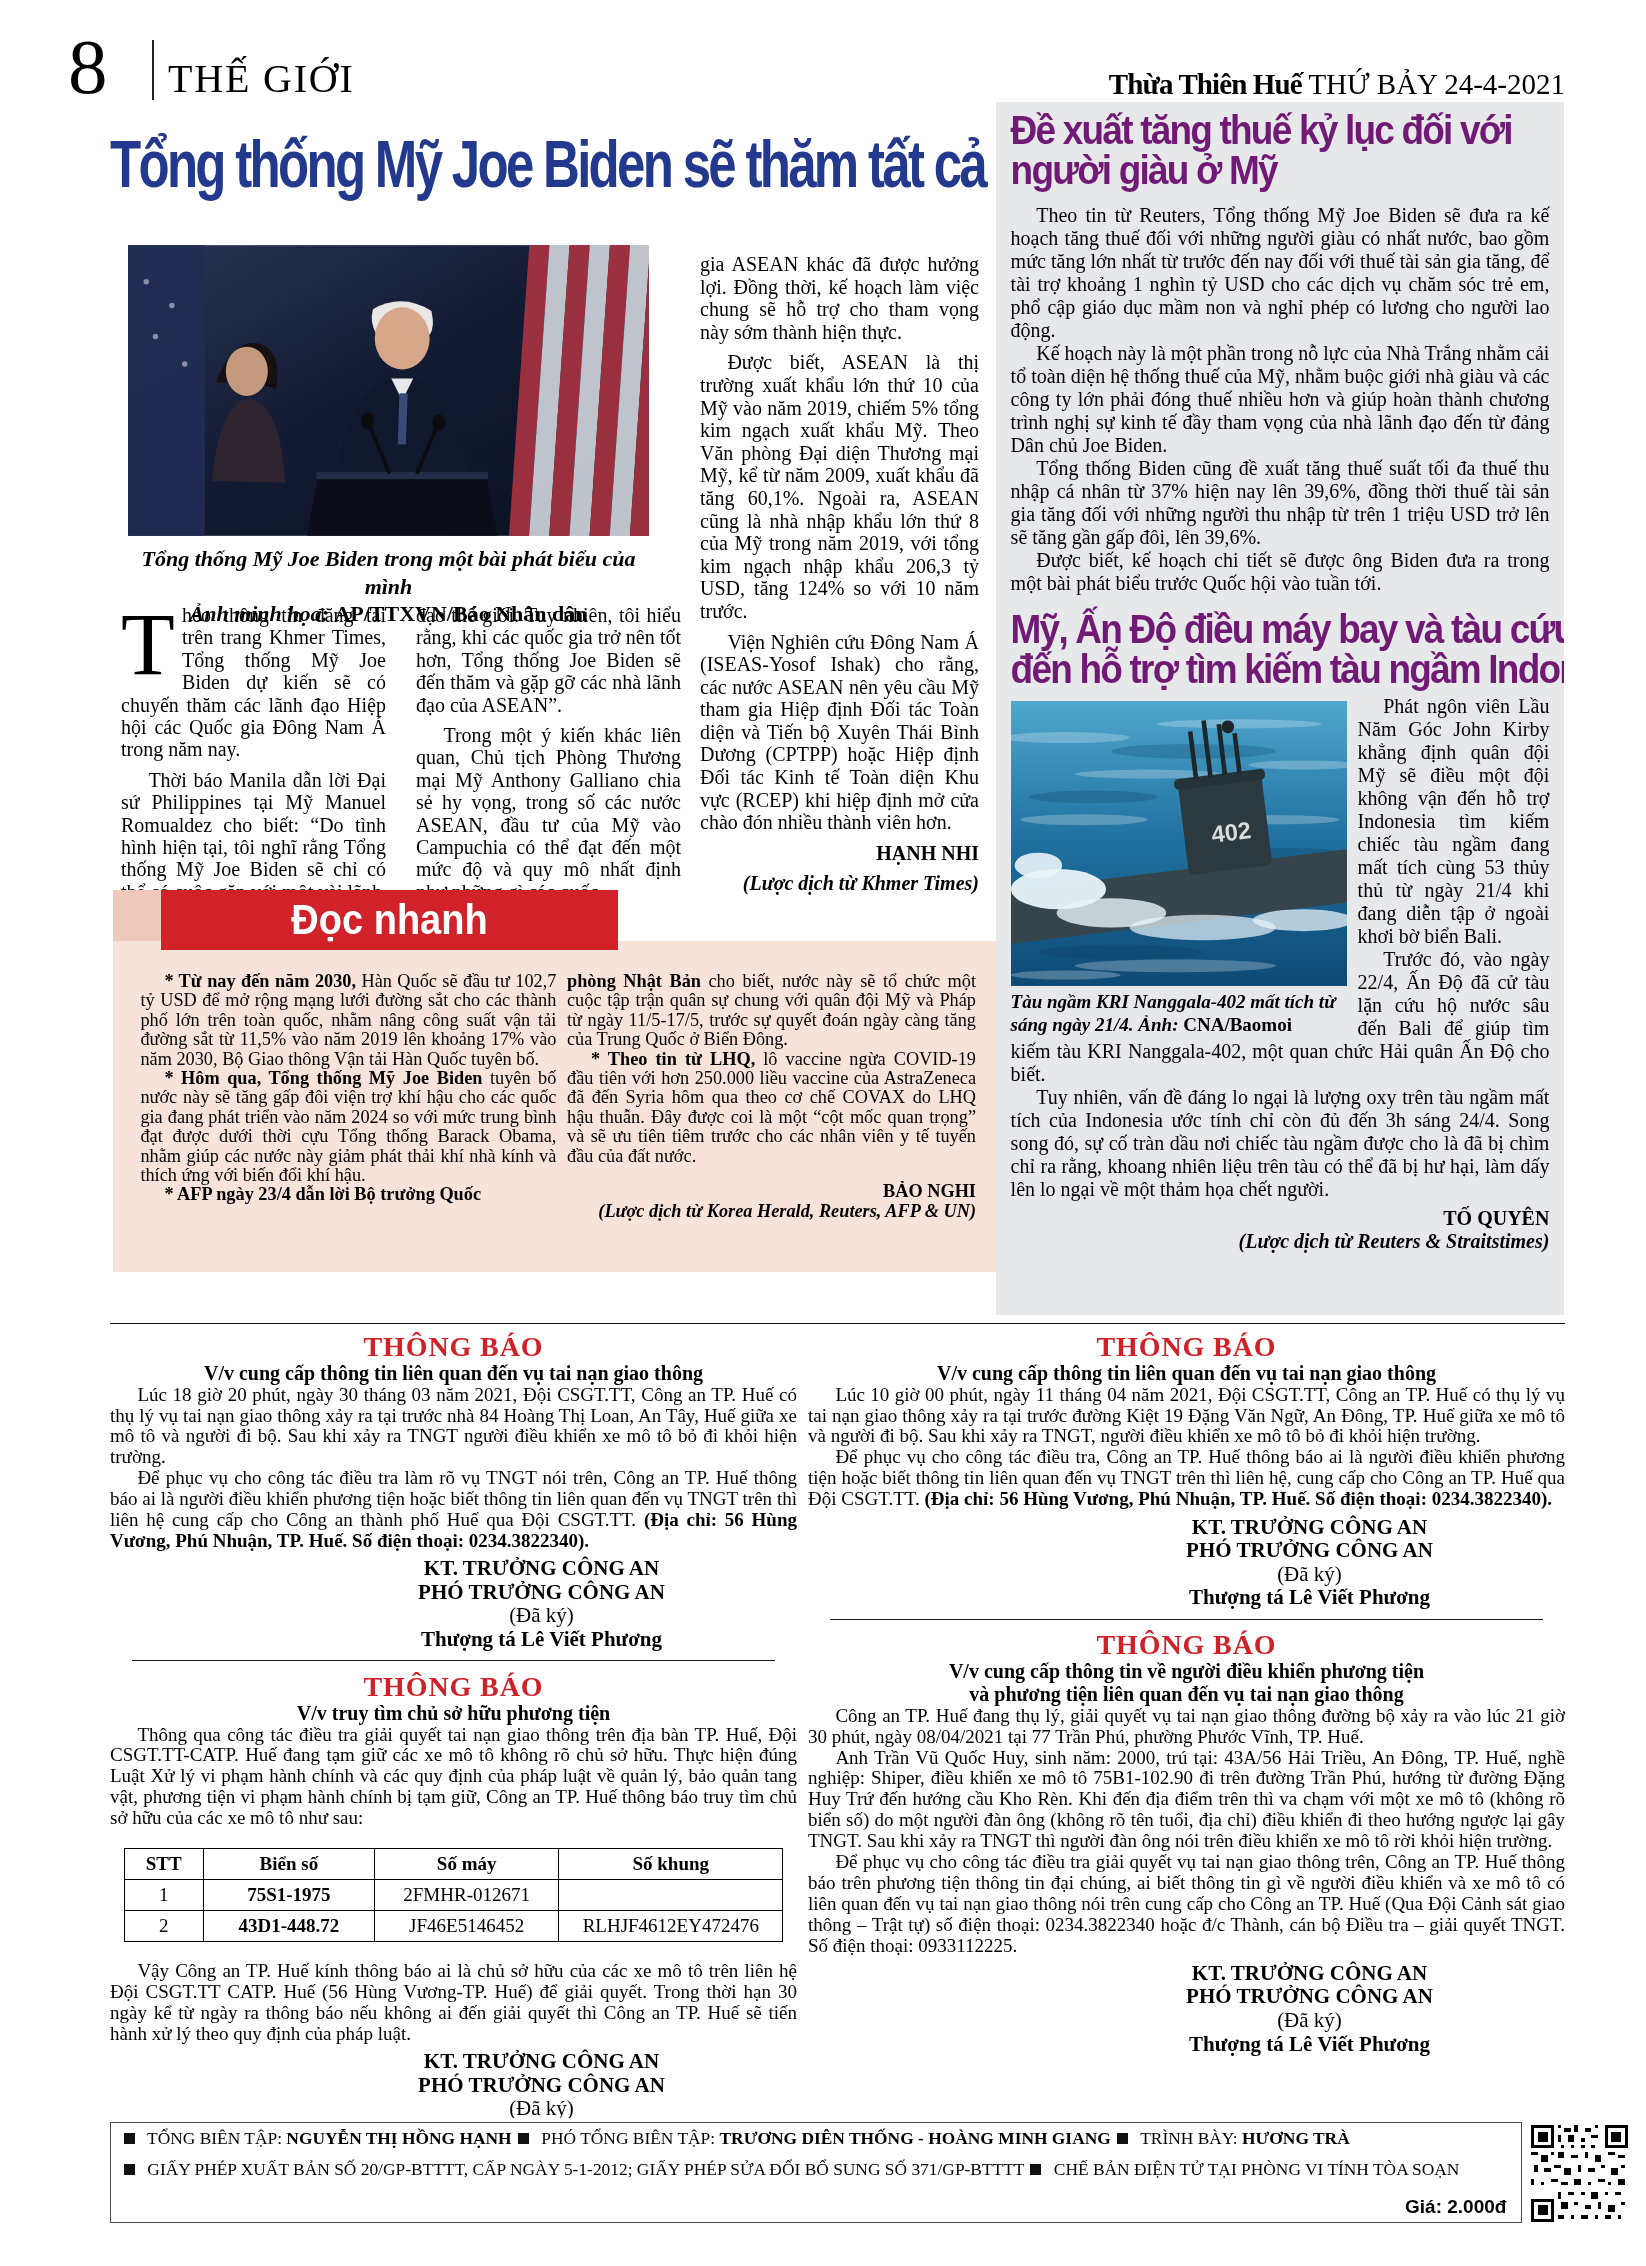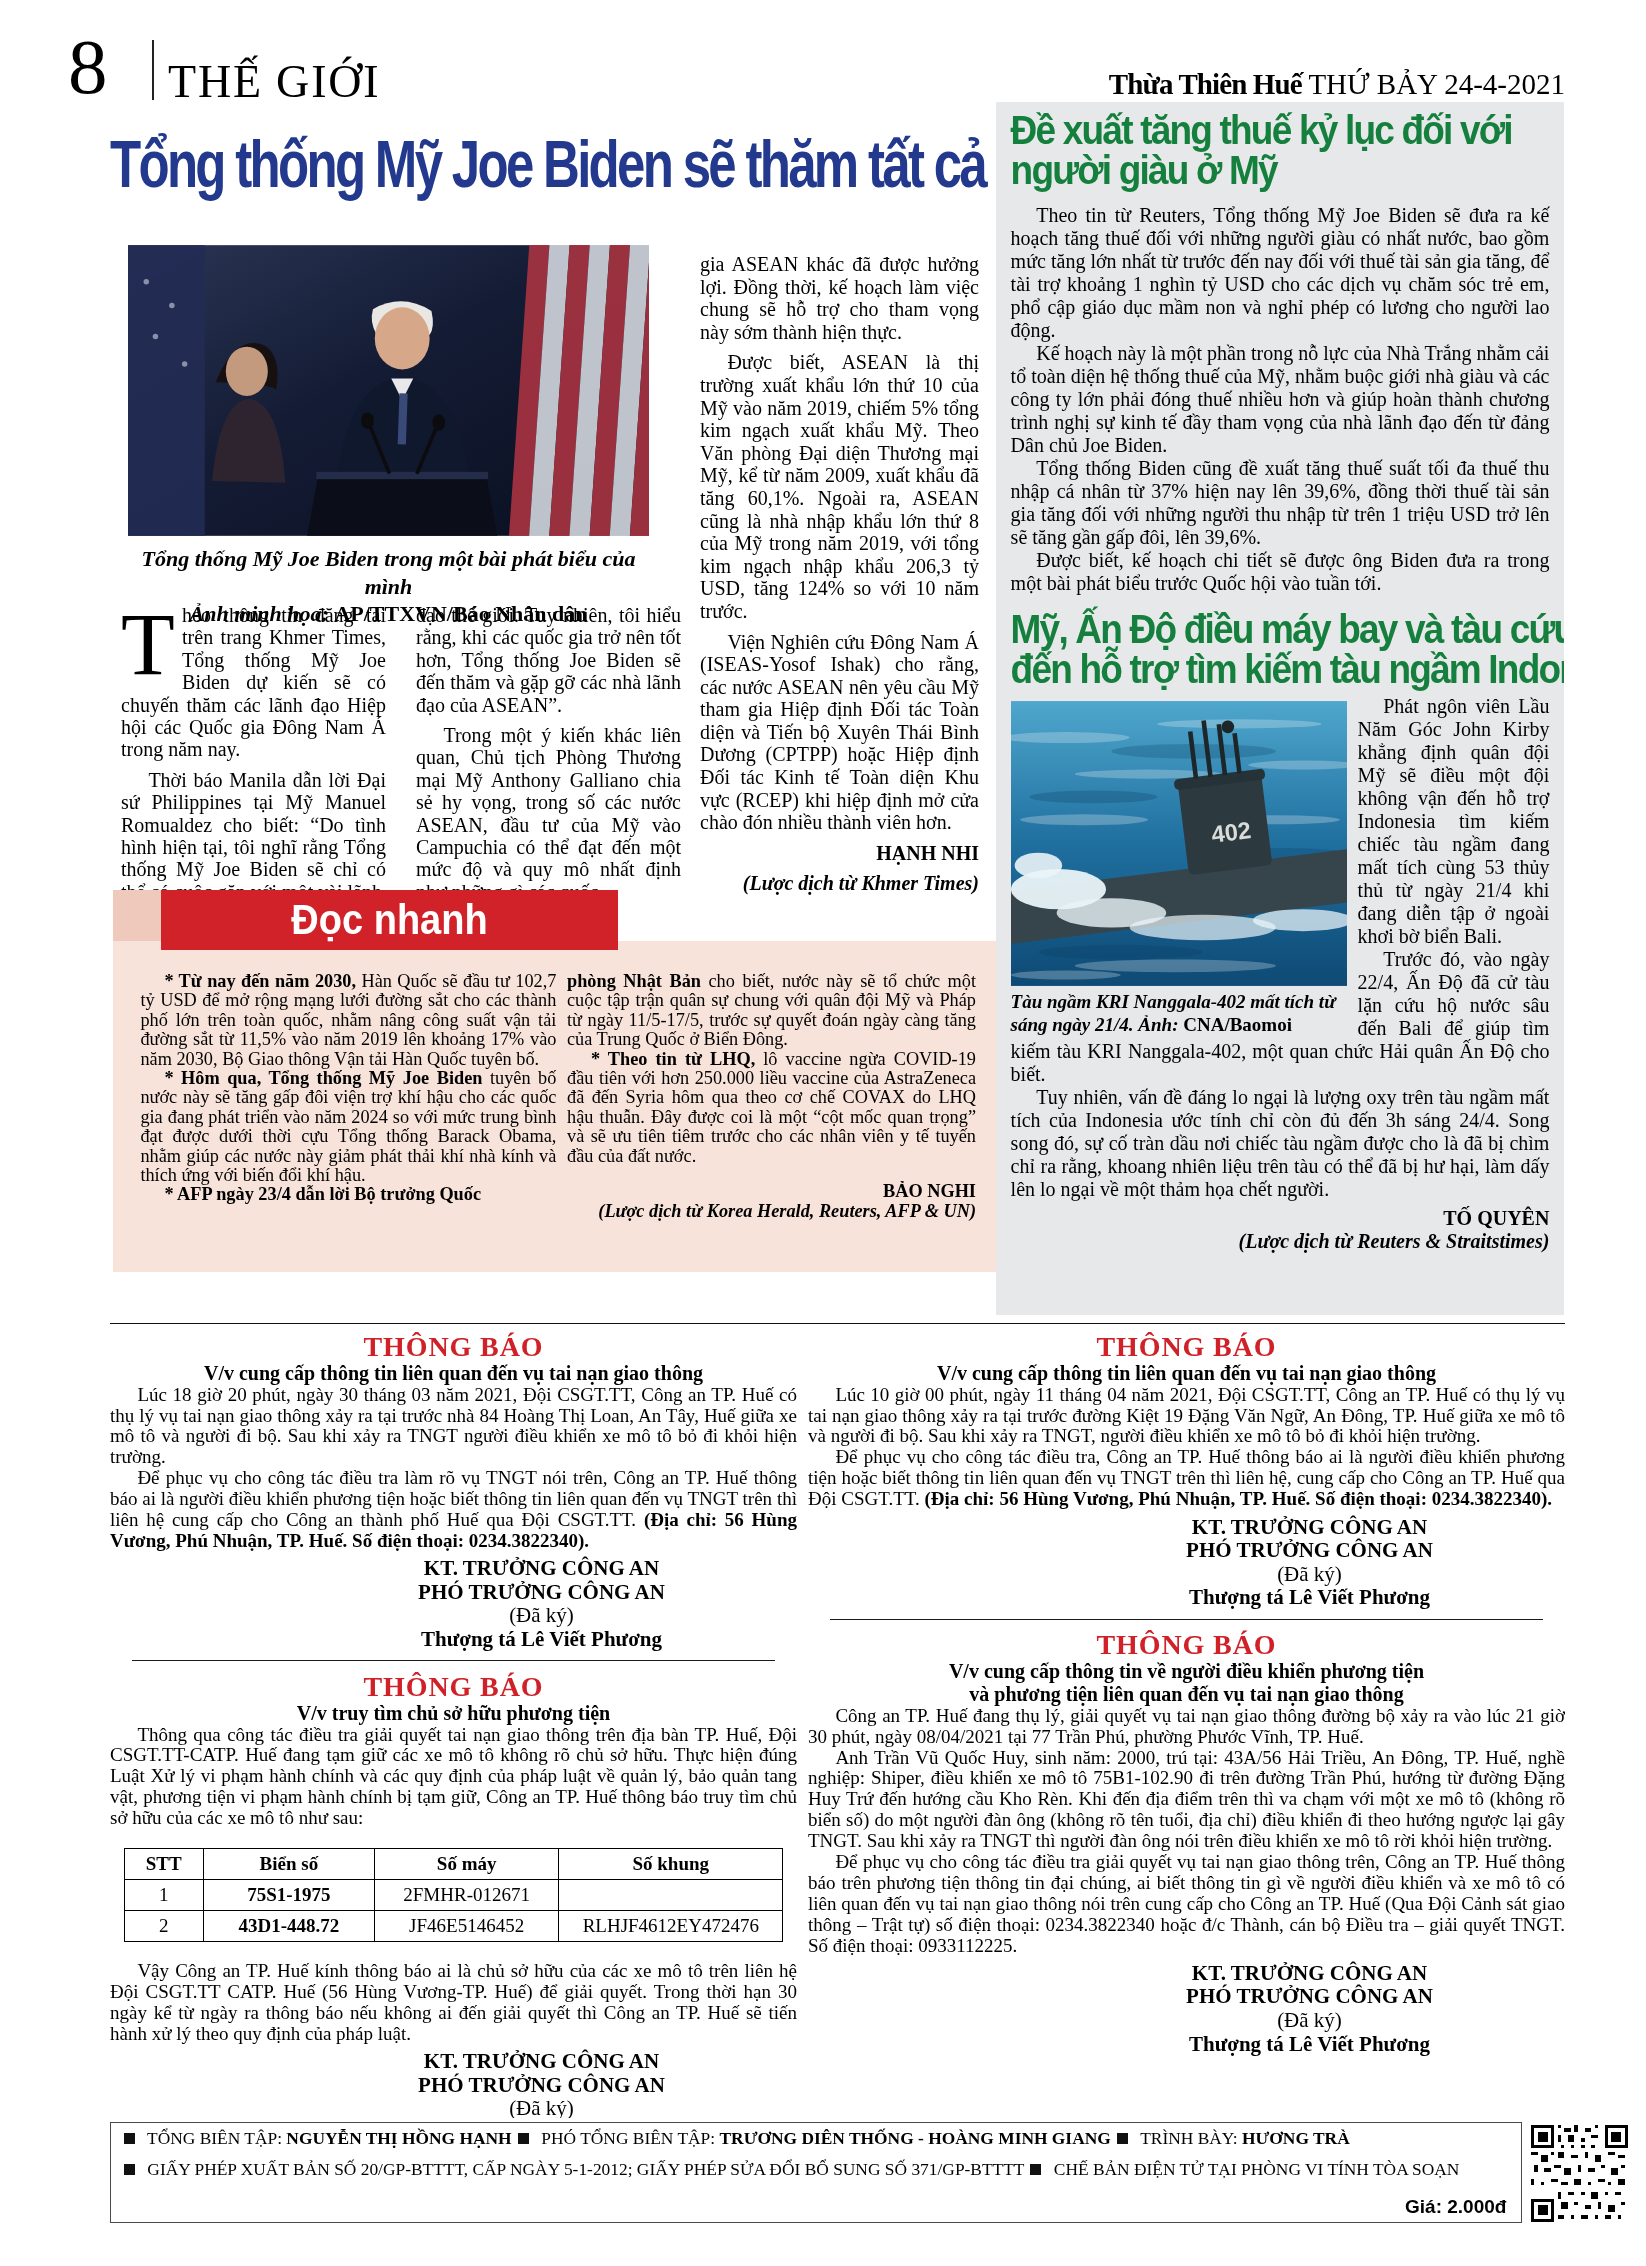--- a/index.html
+++ b/index.html
@@ -2,21 +2,21 @@
 <html style="font-size:14.6px"><head>
 <meta charset="utf-8">
 <style>
   html,body {margin:0; padding:0; background:#9a9a9a;}
   .page {position:relative; width:1647px; height:2267px; background:#ffffff;
          font-family:"Liberation Serif", serif; color:#000; overflow:hidden; margin:0 auto;}
   .abs {position:absolute;}
   
   .pgnum {left:68px; top:27.4px; font-size:79px; line-height:1; font-family:"Liberation Serif",serif;}
   .hdr-rule {left:152px; top:40px; height:60px; border-left:2.7px solid #222; width:0;}
-  .section-title {left:168px; top:55px; font-size:46px; letter-spacing:1.8px; font-family:"Liberation Serif",serif;}
+  .section-title {left:168px; top:55px; font-size:40px; letter-spacing:1.8px; font-family:"Liberation Serif",serif;}
   .mast {right:82px; top:68px; font-size:29px; white-space:nowrap;}
   .mast .brand {font-weight:bold; letter-spacing:-0.9px;}
   
   .main-headline {left:110px; top:137px; width:877px; text-align:center; color:#23398d;
       font-family:"Liberation Sans", sans-serif; font-weight:bold;}
   .main-headline .cond {display:inline-block; font-size:51px; letter-spacing:-2.7px;
       transform:scaleY(1.3); transform-origin:50% 60%; white-space:nowrap;}
   
   .photo1 {left:128px; top:245px; width:521px; height:291px;}
   .cap1 {left:128px; top:545px; width:521px; text-align:center; font-size:22px; font-weight:bold;
@@ -40,21 +40,21 @@
   .qn-col {position:absolute; top:31px; font-size:18.3px; line-height:1.06; text-align:justify;}
   .qn-col p {margin:0; text-indent:24px;}
   .qn-c1 {left:27.4px; width:416px;}
   .qn-c2 {left:454px; width:409px;}
   .qn-col .byline {margin-top:16.4px !important;}
   
   .rule-mid {left:110px; top:1323px; width:1455px; border-top:1.8px solid #111; height:0;}
   
   .gray-box {left:996px; top:102px; width:568px; height:1213px; background:#e7e8ea;
       box-sizing:border-box; padding:9.1px 14.6px; overflow:hidden;}
-  .blk-head {font-family:"Liberation Sans",sans-serif; font-weight:bold; color:#15803d;}
+  .blk-head {font-family:"Liberation Sans",sans-serif; font-weight:bold; color:#701a75;}
   .blk-head .cond {display:inline-block; font-size:37px; letter-spacing:-1.8px; line-height:40px;
       transform:scaleY(1.12); transform-origin:0 60%; white-space:nowrap;}
   .graytext {font-size:20px; line-height:1.15; text-align:justify;}
   .graytext p {margin:0; text-indent:25.6px;}
   .subfig {float:left; width:336px; margin:5.5px 11px 1.8px 0;}
   .subfig svg {display:block;}
   .subcap {font-size:19px; font-weight:bold; font-style:italic; line-height:1.2; margin-top:5.5px; text-align:left;}
   
   .notices {font-size:19px; line-height:1.1; text-align:justify;}
   .notices p {margin:0; text-indent:27.4px;}

